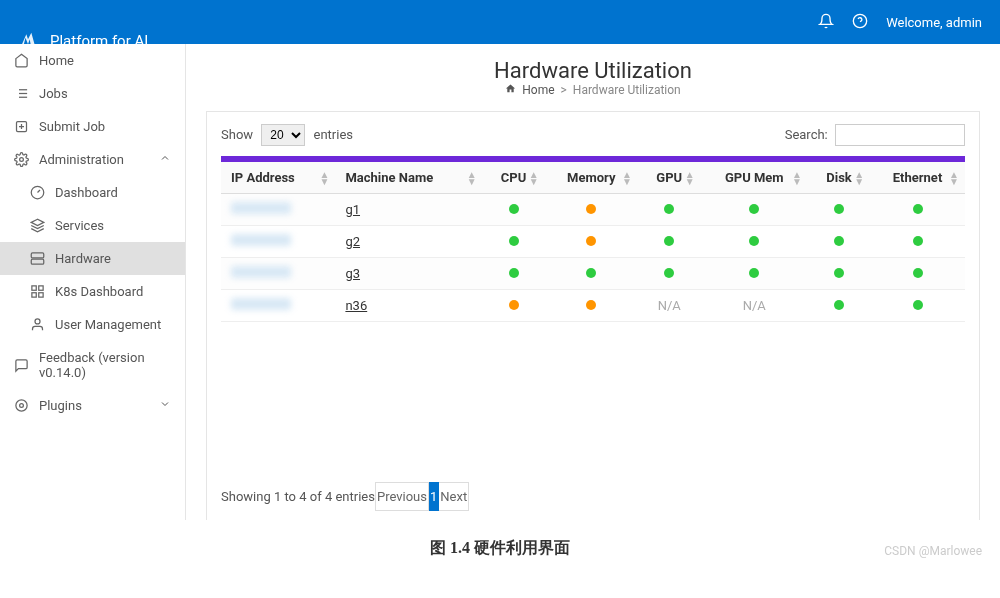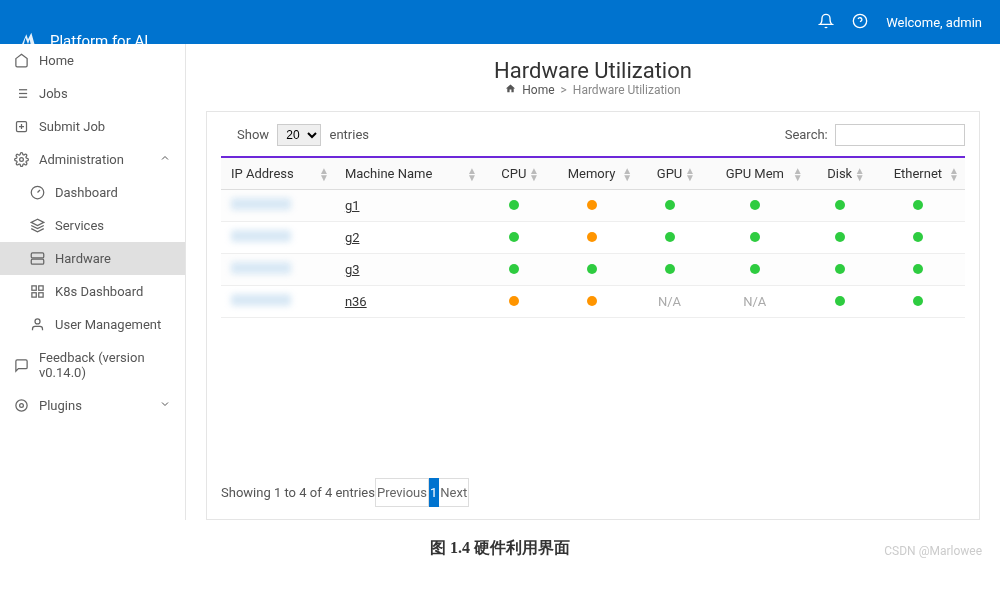--- a/index.html
+++ b/index.html
@@ -21,26 +21,26 @@
     .sidebar-item.sub { padding-left: 30px; }
     .sidebar-item .chev { margin-left: auto; }
     
     .main { flex: 1; padding: 14px 20px; background: #fff; overflow: auto; }
     .page-head { display: flex; justify-content: space-between; align-items: center; margin-bottom: 14px; flex-direction: column; }
     .page-title { font-size: 22px; font-weight: 400; color: #333; }
     .breadcrumb { font-size: 12px; color: #888; display: flex; align-items: center; gap: 6px; }
     .breadcrumb .bc-home { color: #555; }
     
     .card { border: 1px solid #e5e5e5; background: #fff; padding: 12px 14px; }
-    .table-controls { display: flex; justify-content: space-between; align-items: center; margin-bottom: 10px; font-size: 13px; color: #555; margin-left: 16px; }
+    .table-controls { display: flex; justify-content: space-between; align-items: center; margin-bottom: 10px; font-size: 13px; color: #555; }
     .show-entries select { margin: 0 5px; padding: 2px 4px; font-size: 12px; border: 1px solid #ccc; }
     .search-box input { border: 1px solid #ccc; padding: 3px 6px; font-size: 12px; width: 130px; margin-left: 4px; }
     
     table { width: 100%; border-collapse: collapse; font-size: 13px; }
-    thead th { text-align: left; padding: 8px 10px; border-top: 2px solid #6d28d9; border-bottom: 1px solid #ddd; background: #fafafa; color: #333; font-weight: 400; position: relative; }
+    thead th { text-align: left; padding: 8px 10px; border-top: 6px solid #6d28d9; border-bottom: 1px solid #ddd; background: #fafafa; color: #333; font-weight: 700; position: relative; }
     thead th .sort { position: absolute; right: 6px; top: 50%; transform: translateY(-50%); color: #bbb; font-size: 10px; line-height: 7px; }
     thead th.center { text-align: center; }
     tbody td { padding: 8px 10px; border-bottom: 1px solid #eee; text-align: center; }
     tbody td.left { text-align: left; text-decoration: underline; }
     tbody tr:nth-child(odd) { background: #fdfdfd; }
     .blur { filter: blur(3px); background: #d8e8f5; display: inline-block; width: 60px; height: 12px; border-radius: 2px; }
     .dot { width: 10px; height: 10px; border-radius: 50%; display: inline-block; }
     .dot.green { background: #2ecc40; }
     .dot.orange { background: #ff9500; }
     .na { color: #aaa; }

